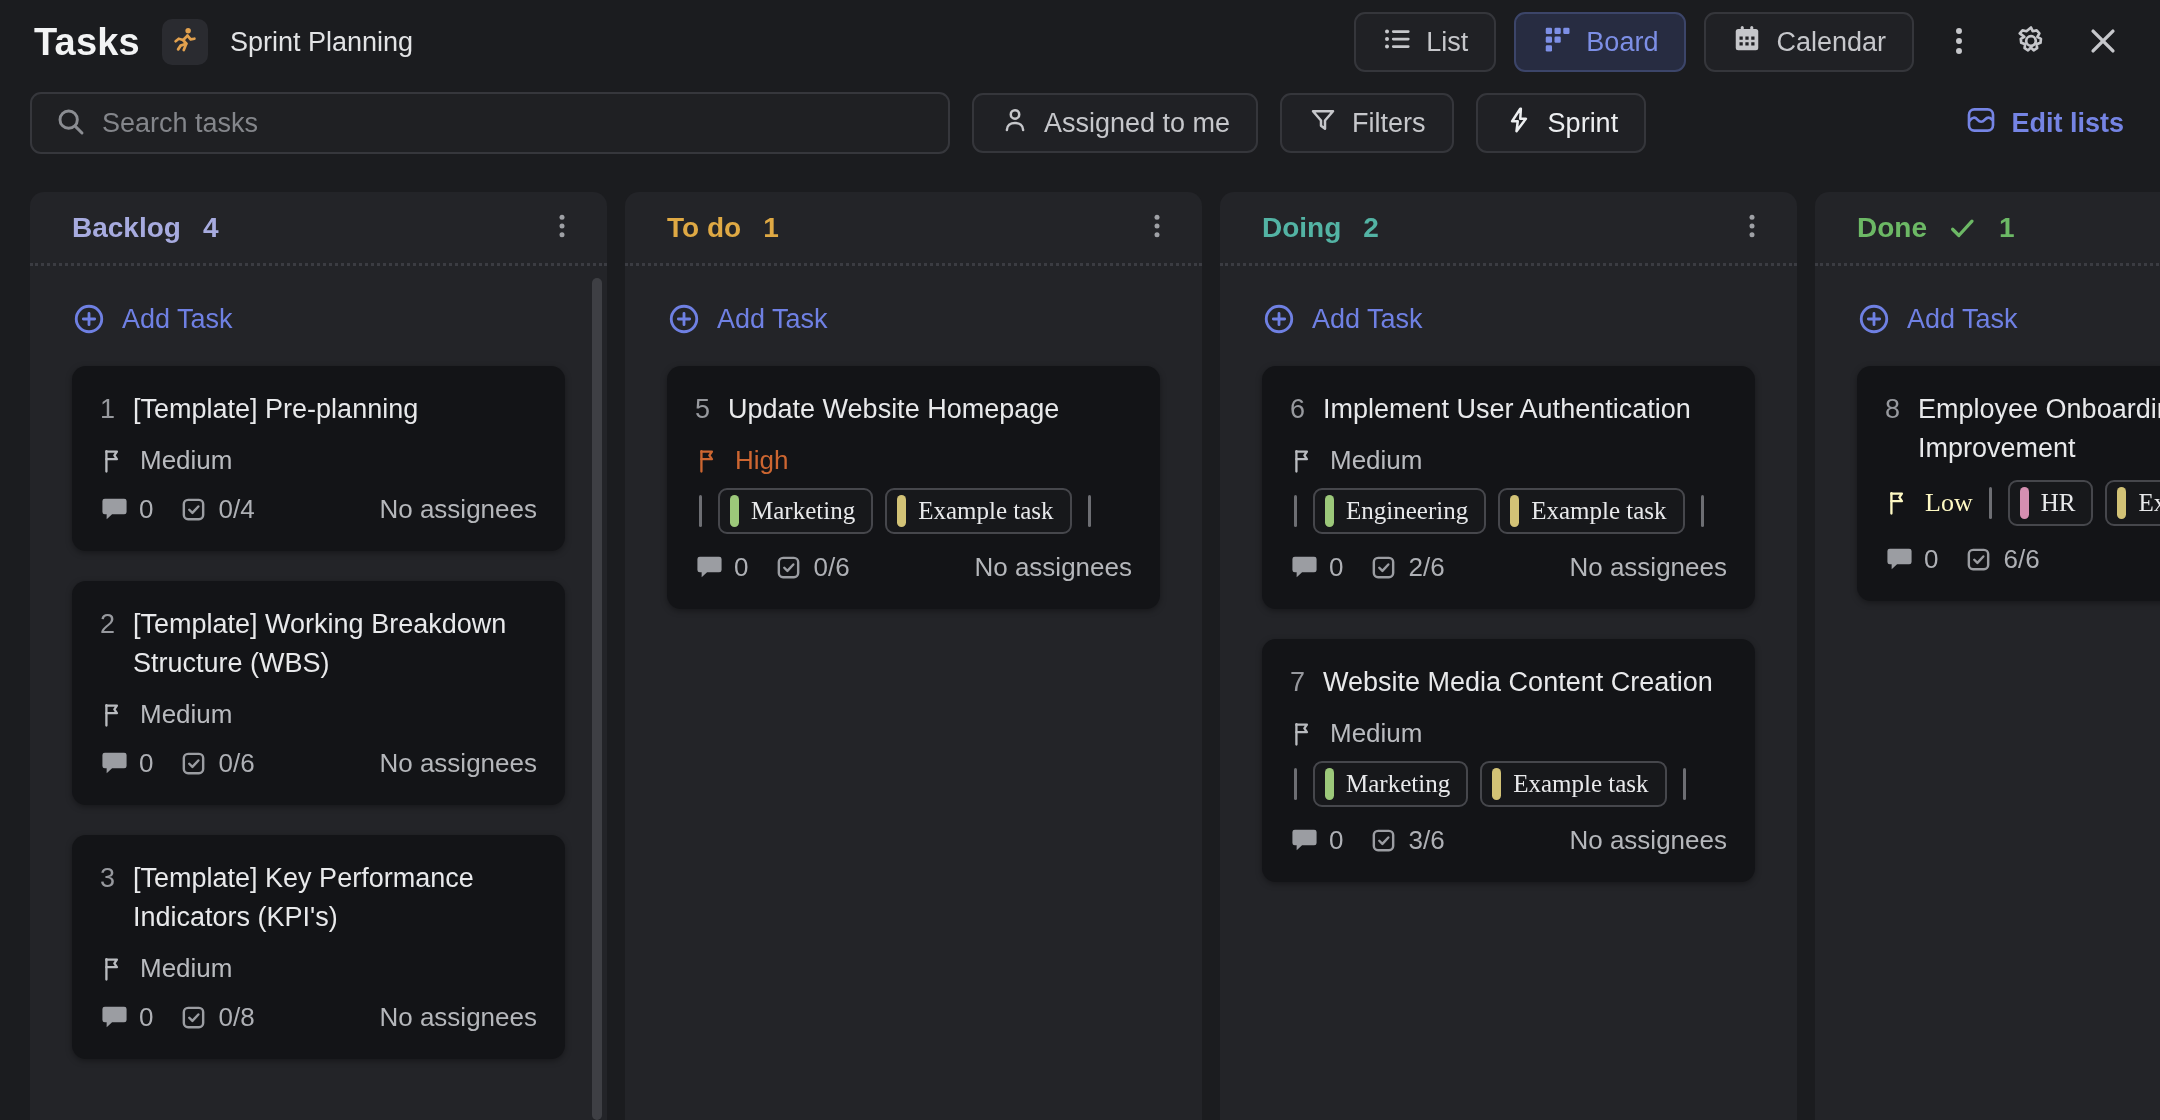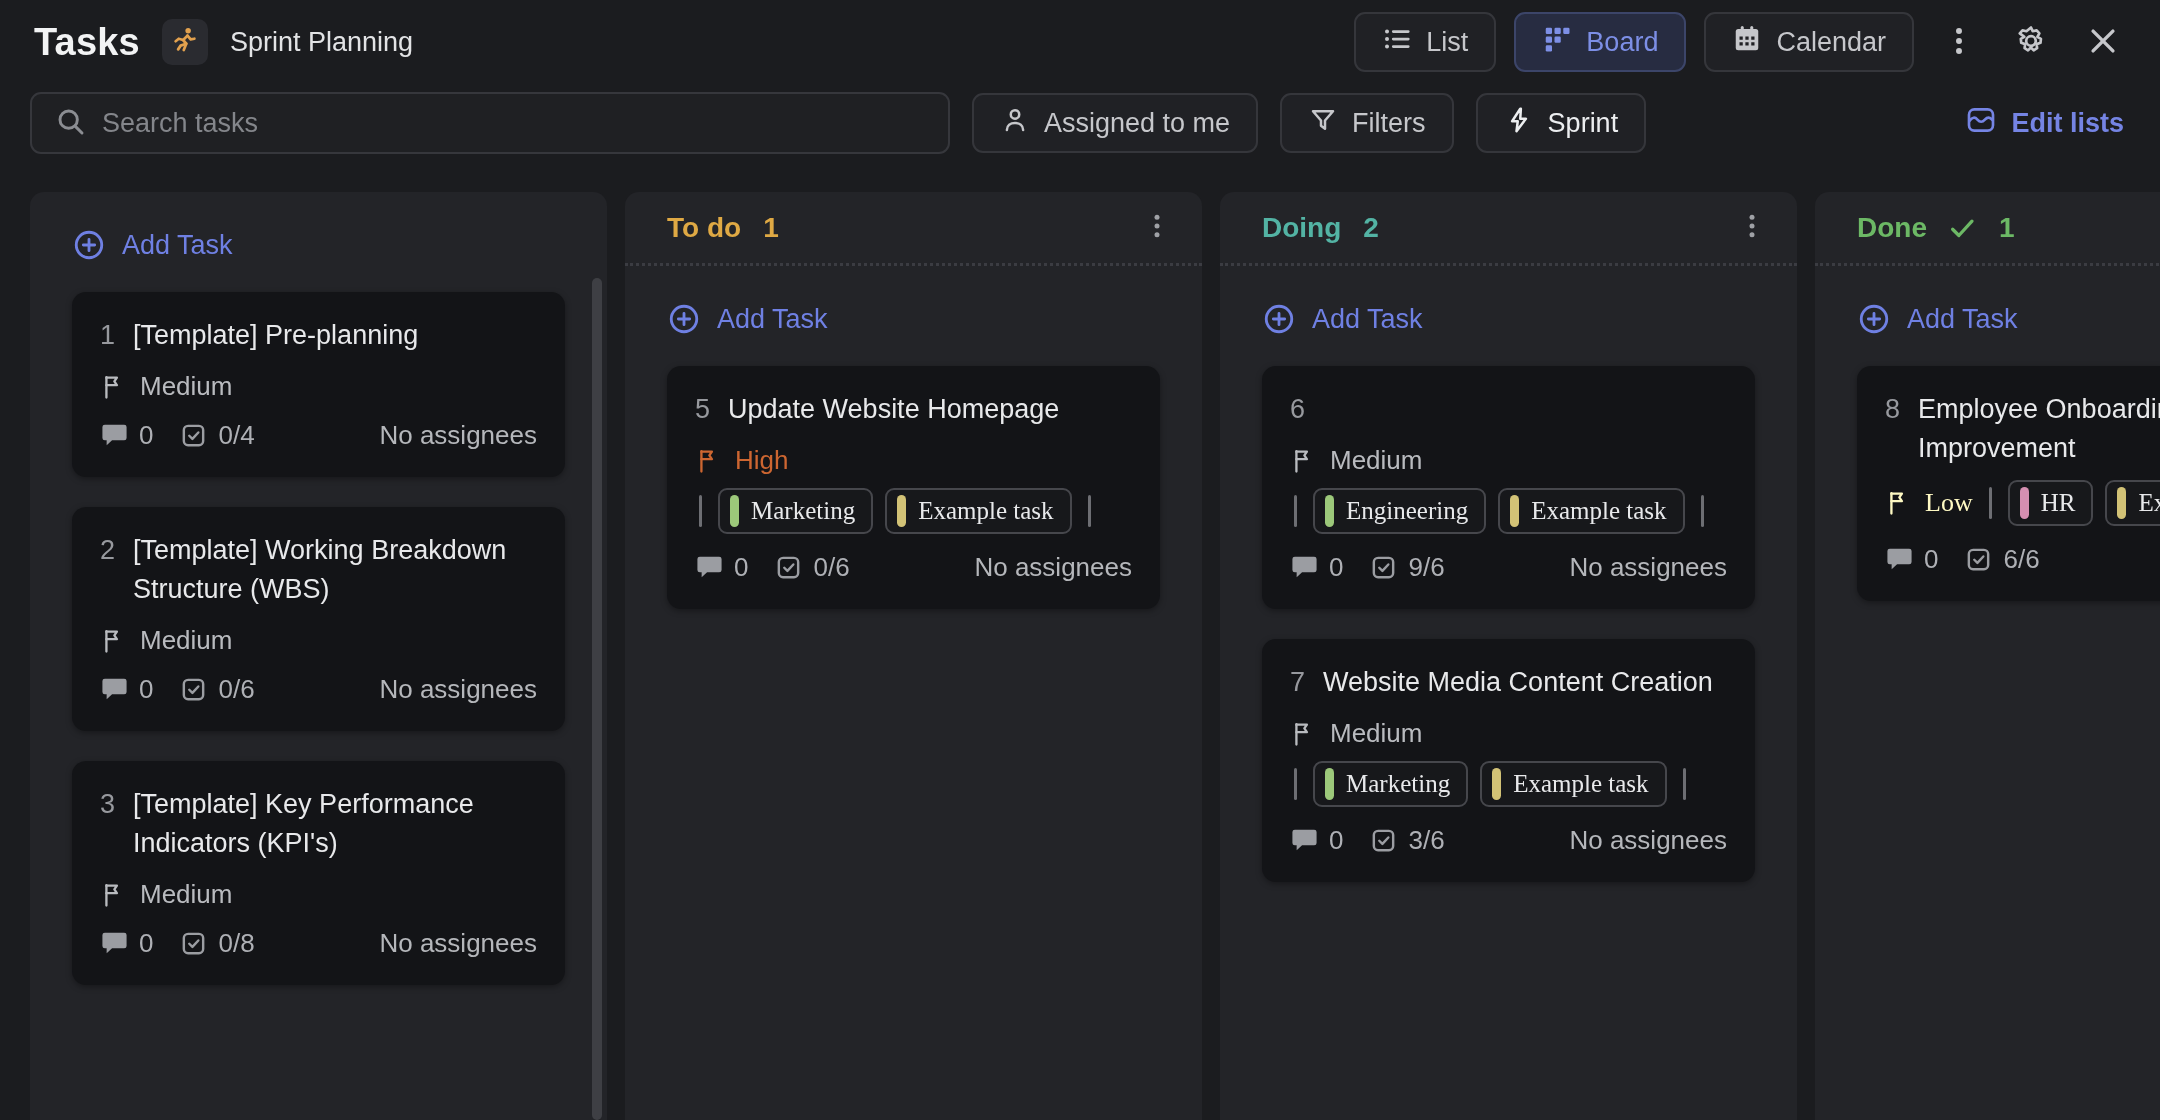--- a/index.html
+++ b/index.html
@@ -218,20 +218,31 @@
           <rect x="3" y="4" width="18" height="16" rx="4"></rect>
           <path d="M3.5 12.5q3-4 5.8-.8t5.6 0q2.9-3.2 5.6.3"></path>
         </svg>
       </span>
       <span>Edit lists</span>
     </div>
   </div>
 
   <div class="board" id="board">
       <div class="column">
+        <div class="col-header">
+          <span class="col-name" style="color: rgb(167, 171, 223);">Backlog</span>
+          <span class="col-count" style="color: rgb(167, 171, 223);">4</span>
+          <span class="col-kebab"><span style="display: inline-flex;">
+              <svg viewBox="0 0 24 24" fill="currentColor">
+                <circle cx="12" cy="5" r="2"></circle>
+                <circle cx="12" cy="12" r="2"></circle>
+                <circle cx="12" cy="19" r="2"></circle>
+              </svg>
+            </span></span>
+        </div>
         <div class="col-body">
           <div class="add-task">
             <span style="display: inline-flex;">
               <svg viewBox="0 0 24 24" fill="none" stroke="currentColor" stroke-width="2" stroke-linecap="round">
                 <circle cx="12" cy="12" r="9"></circle>
                 <path d="M12 8v8M8 12h8"></path>
               </svg>
             </span>
             <span>Add Task</span>
           </div>
@@ -440,20 +451,21 @@
               <svg viewBox="0 0 24 24" fill="none" stroke="currentColor" stroke-width="2" stroke-linecap="round">
                 <circle cx="12" cy="12" r="9"></circle>
                 <path d="M12 8v8M8 12h8"></path>
               </svg>
             </span>
             <span>Add Task</span>
           </div>
           <div class="card">
             <div class="card-title-row">
               <span class="card-num">6</span>
+              <span class="card-title">Implement User Authentication</span>
             </div>
             <div class="card-row">
               <span class="prio" style="color: rgb(185, 187, 191);">
                 <span style="display: inline-flex;">
                   <svg viewBox="0 0 24 24" fill="none" stroke="currentColor" stroke-width="2" stroke-linecap="round" stroke-linejoin="round">
                     <path d="M5.5 21V3.5"></path>
                     <path d="M5.5 4h9l-2.2 3.2 2.2 3.2h-9"></path>
                   </svg>
                 </span>
                 <span>Medium</span>
@@ -480,21 +492,21 @@
                 </span>
                 <span>0</span>
               </span>
               <span class="foot-group">
                 <span style="display: inline-flex;">
                   <svg viewBox="0 0 24 24" fill="none" stroke="currentColor" stroke-width="2" stroke-linecap="round" stroke-linejoin="round">
                     <rect x="4" y="4" width="16" height="16" rx="3.5"></rect>
                     <path d="M8.5 12.2l2.6 2.6L16 9.5"></path>
                   </svg>
                 </span>
-                <span>9/6</span>
+                <span>2/6</span>
               </span>
               <span class="assignees">No assignees</span>
             </div>
           </div>
           <div class="card">
             <div class="card-title-row">
               <span class="card-num">7</span>
               <span class="card-title">Website Media Content Creation</span>
             </div>
             <div class="card-row">

